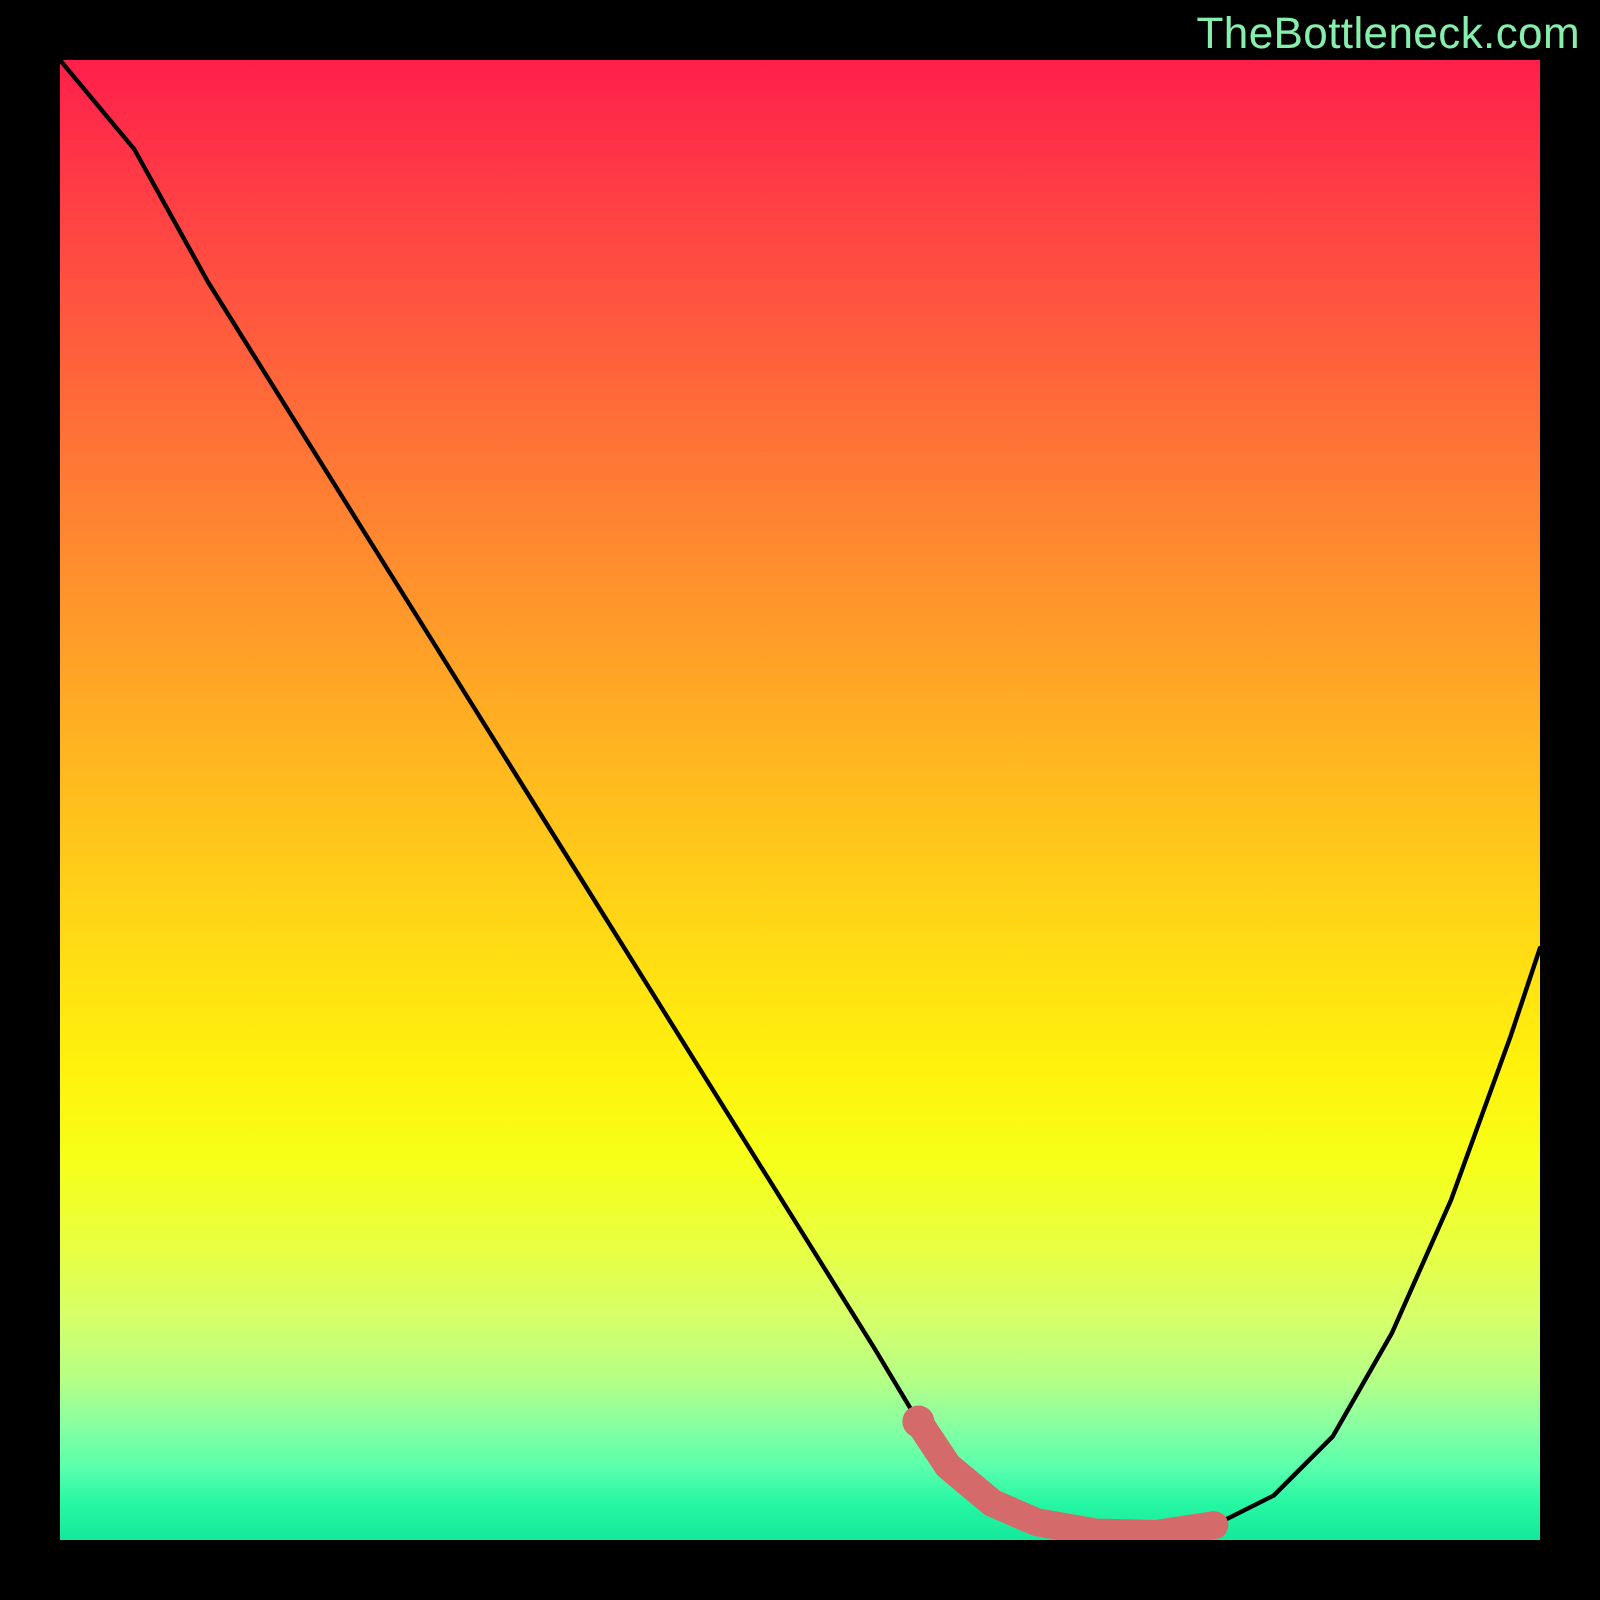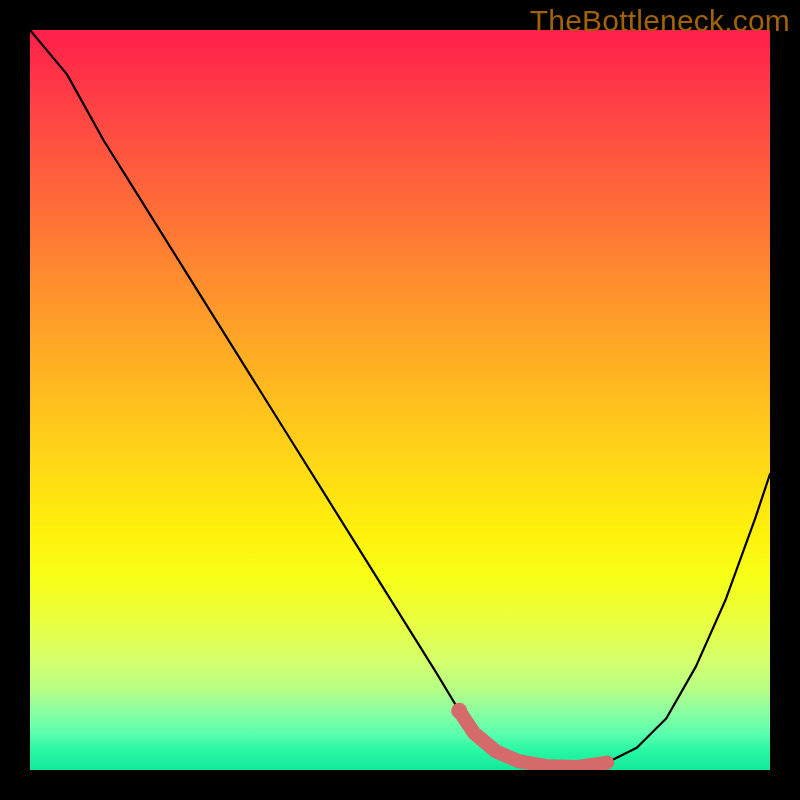--- a/index.html
+++ b/index.html
@@ -8,23 +8,23 @@
     position: relative;
     width: 800px;
     height: 800px;
     background: #000;
   }
   .watermark {
     position: absolute;
     top: 4px;
     right: 10px;
     font-family: Arial, Helvetica, sans-serif;
-    font-size: 30px;
+    font-size: 22px;
     font-weight: 500;
-    color: #a16207;
+    color: #86efac;
     letter-spacing: 0.2px;
     z-index: 10;
   }
   .plot-area {
     position: absolute;
     left: 30px;
     top: 30px;
     width: 740px;
     height: 740px;
     overflow: hidden;

